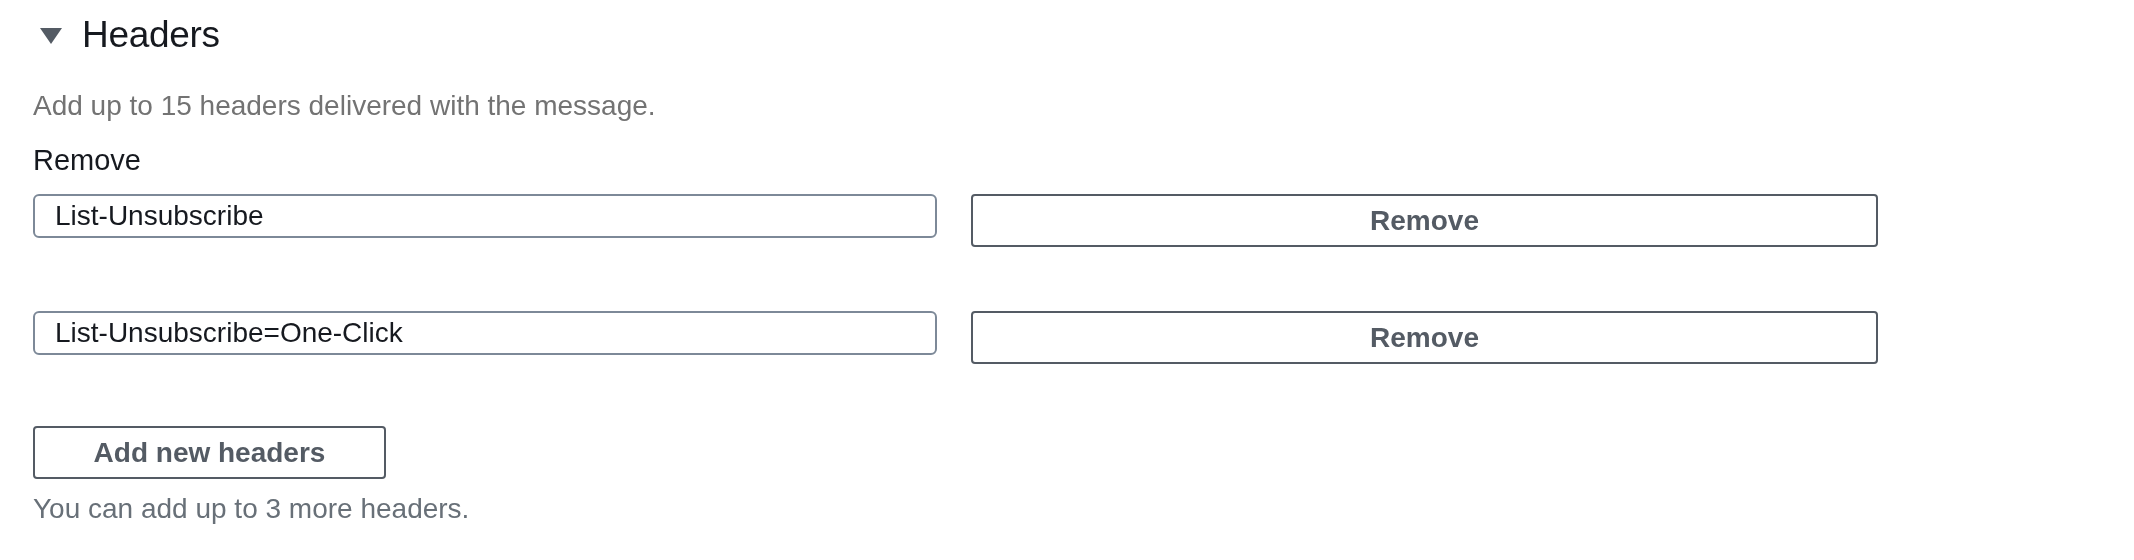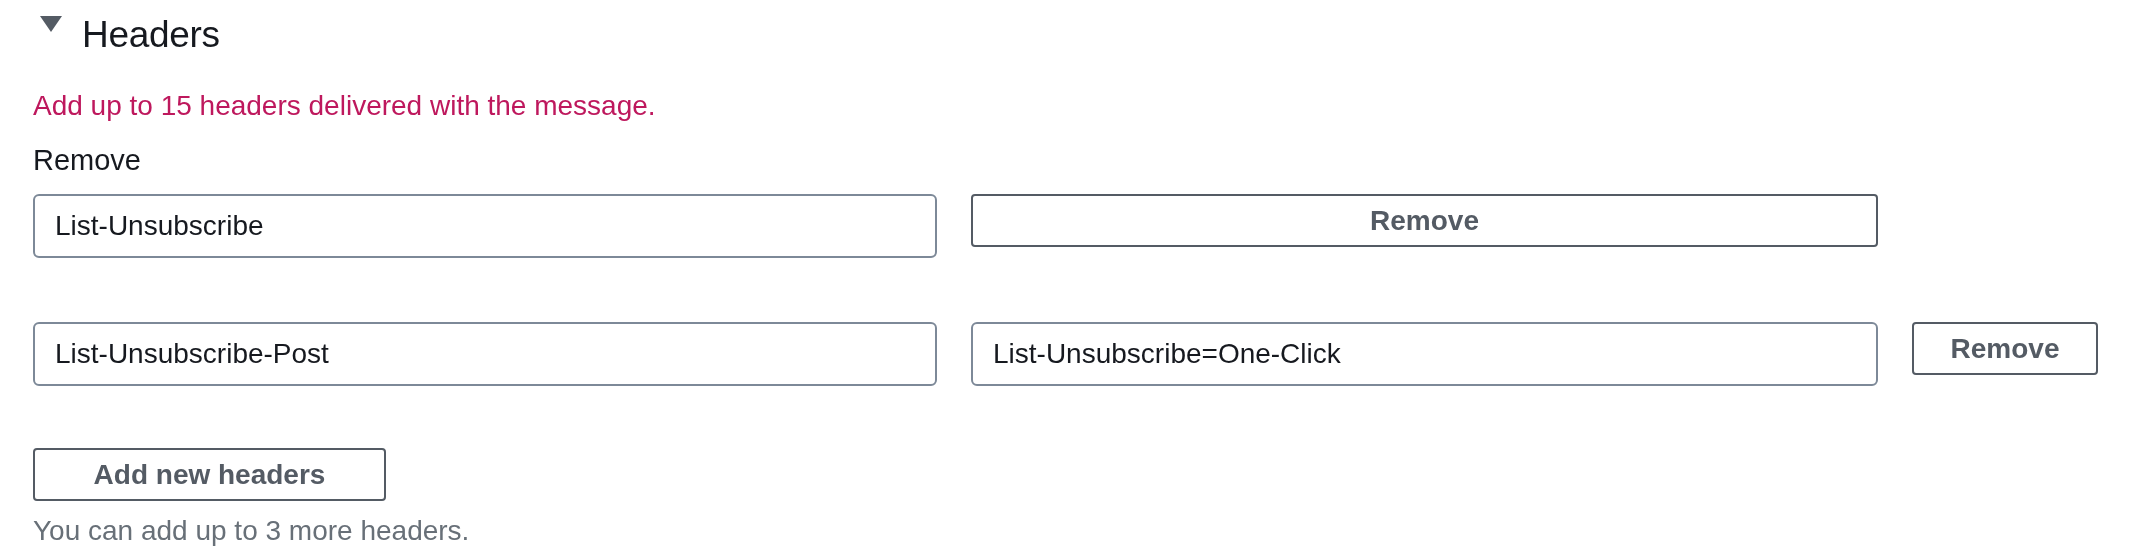--- a/index.html
+++ b/index.html
@@ -9,21 +9,21 @@
     width: 2134px;
     height: 560px;
     background: #ffffff;
     font-family: "Liberation Sans", sans-serif;
     color: #16191f;
     padding: 14px 36px 0 33px;
     overflow: hidden;
   }
   .section-header {
     display: flex;
-    align-items: flex-start;
+    align-items: center;
     gap: 20px;
     cursor: pointer;
     margin-left: 7px;
   }
   .triangle-down {
     width: 0;
     height: 0;
     border-left: 11px solid transparent;
     border-right: 11px solid transparent;
     border-top: 16px solid #545b64;
@@ -31,40 +31,40 @@
   }
   .section-title {
     font-size: 37px;
     font-weight: 400;
     color: #16191f;
     letter-spacing: -0.3px;
   }
   .section-description {
     margin-top: 34px;
     font-size: 28px;
-    color: #be185d;
+    color: #737373;
   }
   .cols {
     display: grid;
     grid-template-columns: 904px 907px 186px;
     column-gap: 34px;
     align-items: start;
   }
   .labels-row { margin-top: 18px; }
   .field-label {
     font-size: 29px;
     font-weight: 400;
     color: #16191f;
     line-height: 40px;
   }
   .header-row { margin-top: 14px; }
   .header-row + .header-row { margin-top: 64px; }
   .text-input {
     width: 100%;
-    height: 64px;
+    height: 44px;
     border: 2px solid #7d8998;
     border-radius: 6px;
     padding: 0 20px;
     font-family: "Liberation Sans", sans-serif;
     font-size: 28px;
     color: #16191f;
     background: #ffffff;
     outline: none;
   }
   .btn {
@@ -108,21 +108,20 @@
     <div class="field-label">Remove</div>
     <div></div>
   </div>
 
   <div class="cols header-row">
     <input class="text-input" type="text" value="List-Unsubscribe" style="">
     <button class="btn remove-btn">Remove</button>
   </div>
 
   <div class="cols header-row">
-    <input class="text-input" type="text" value="List-Unsubscribe-Post" style="">
     <input class="text-input" type="text" value="List-Unsubscribe=One-Click" style="">
     <button class="btn remove-btn">Remove</button>
   </div>
 
   <button class="btn add-btn">Add new headers</button>
 
   <div class="footer-note">You can add up to 3 more headers.</div>
 
 </div>
 

